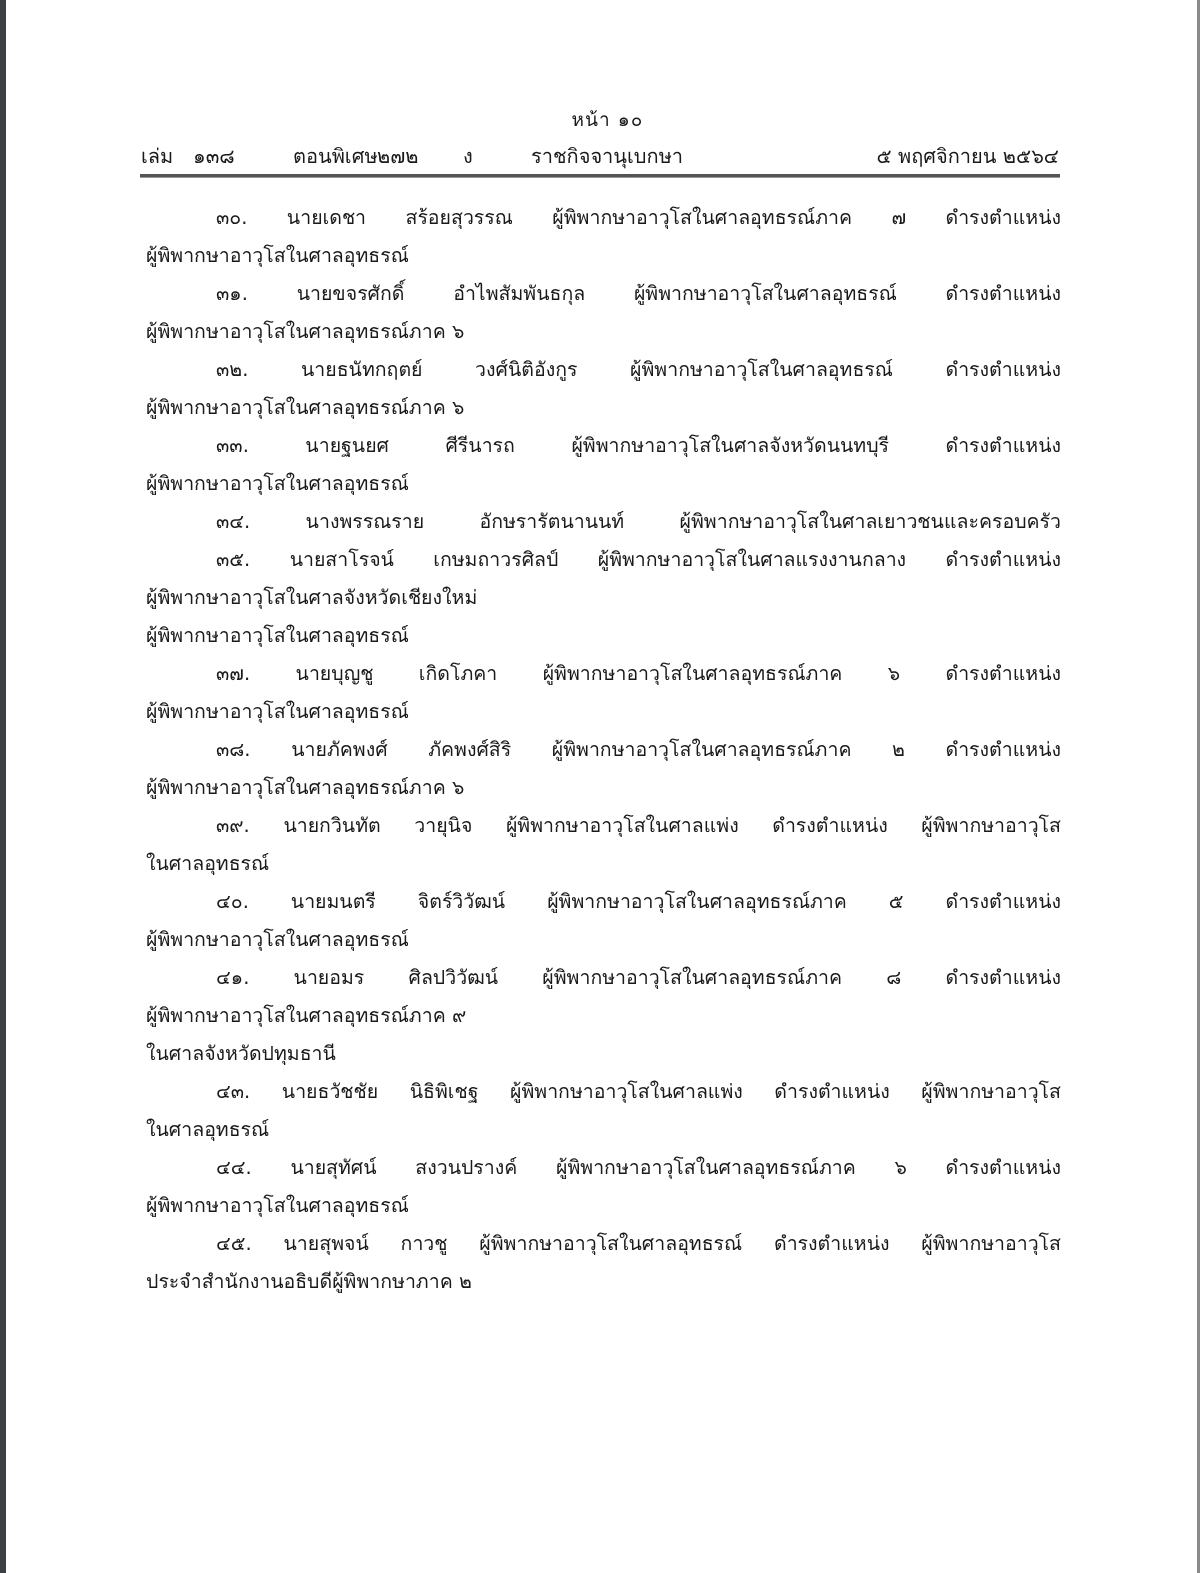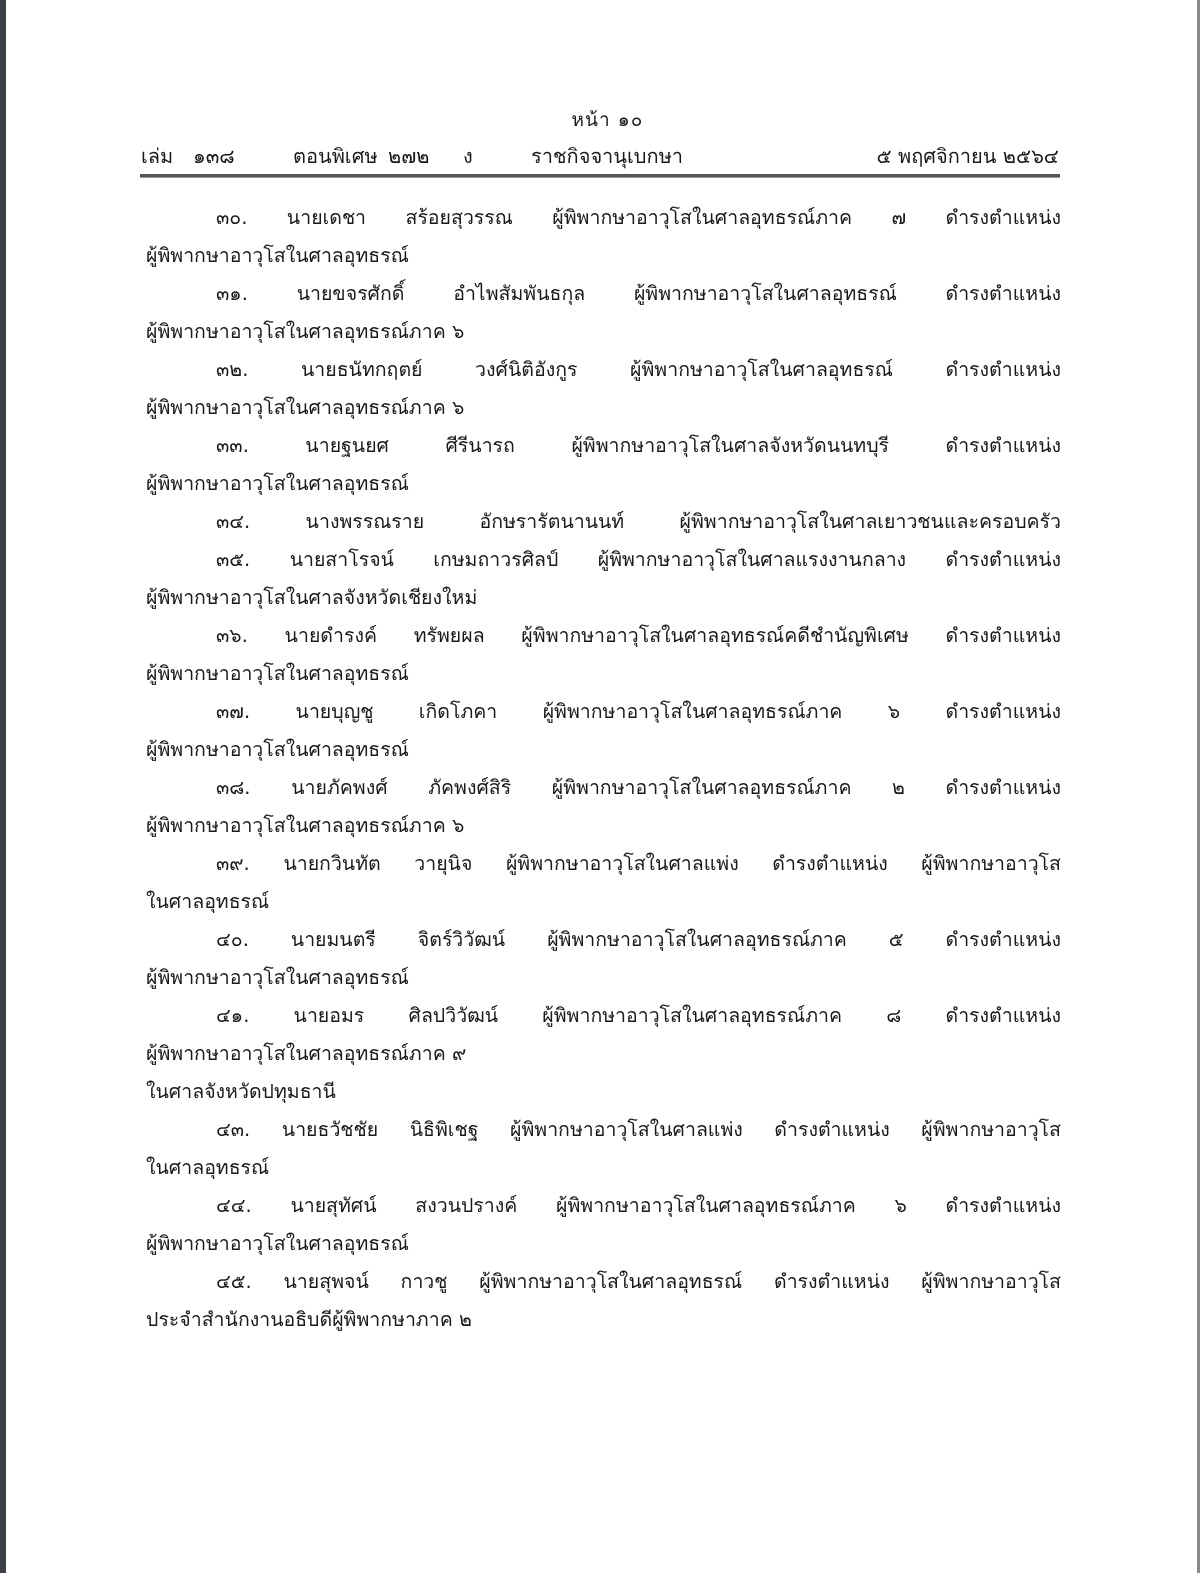--- a/index.html
+++ b/index.html
@@ -96,21 +96,21 @@
 <div class="left-strip"></div>
 
 <div class="page">
 
   <div class="page-number">หน้า ๑๐</div>
 
   <div class="header-line">
     <span style="left:0px;">เล่ม</span>
     <span style="left:52px;">๑๓๘</span>
     <span style="left:116px;margin-left:36px;">ตอนพิเศษ</span>
-    <span style="left:247px;">๒๗๒</span>
+    <span style="left:236px;">๒๗๒</span>
     <span style="left:322px;">ง</span>
     <span style="left:390px;">ราชกิจจานุเบกษา</span>
     <span style="right:0px;">๕ พฤศจิกายน ๒๕๖๔</span>
   </div>
 
   <div class="rule"></div>
 
   <div class="content">
     <p class="entry">
       <span class="line1">๓๐. นายเดชา สร้อยสุวรรณ ผู้พิพากษาอาวุโสในศาลอุทธรณ์ภาค ๗ ดำรงตำแหน่ง</span>
@@ -129,21 +129,20 @@
       <span class="line2">ผู้พิพากษาอาวุโสในศาลอุทธรณ์</span>
     </p>
     <p class="entry">
       <span class="line1">๓๔. นางพรรณราย อักษรารัตนานนท์ ผู้พิพากษาอาวุโสในศาลเยาวชนและครอบครัว</span>
     </p>
     <p class="entry">
       <span class="line1">๓๕. นายสาโรจน์ เกษมถาวรศิลป์ ผู้พิพากษาอาวุโสในศาลแรงงานกลาง ดำรงตำแหน่ง</span>
       <span class="line2">ผู้พิพากษาอาวุโสในศาลจังหวัดเชียงใหม่</span>
     </p>
     <p class="entry">
-      <span class="line1">๓๖. นายดำรงค์ ทรัพยผล ผู้พิพากษาอาวุโสในศาลอุทธรณ์คดีชำนัญพิเศษ ดำรงตำแหน่ง</span>
       <span class="line2">ผู้พิพากษาอาวุโสในศาลอุทธรณ์</span>
     </p>
     <p class="entry">
       <span class="line1">๓๗. นายบุญชู เกิดโภคา ผู้พิพากษาอาวุโสในศาลอุทธรณ์ภาค ๖ ดำรงตำแหน่ง</span>
       <span class="line2">ผู้พิพากษาอาวุโสในศาลอุทธรณ์</span>
     </p>
     <p class="entry">
       <span class="line1">๓๘. นายภัคพงศ์ ภัคพงศ์สิริ ผู้พิพากษาอาวุโสในศาลอุทธรณ์ภาค ๒ ดำรงตำแหน่ง</span>
       <span class="line2">ผู้พิพากษาอาวุโสในศาลอุทธรณ์ภาค ๖</span>
     </p>

